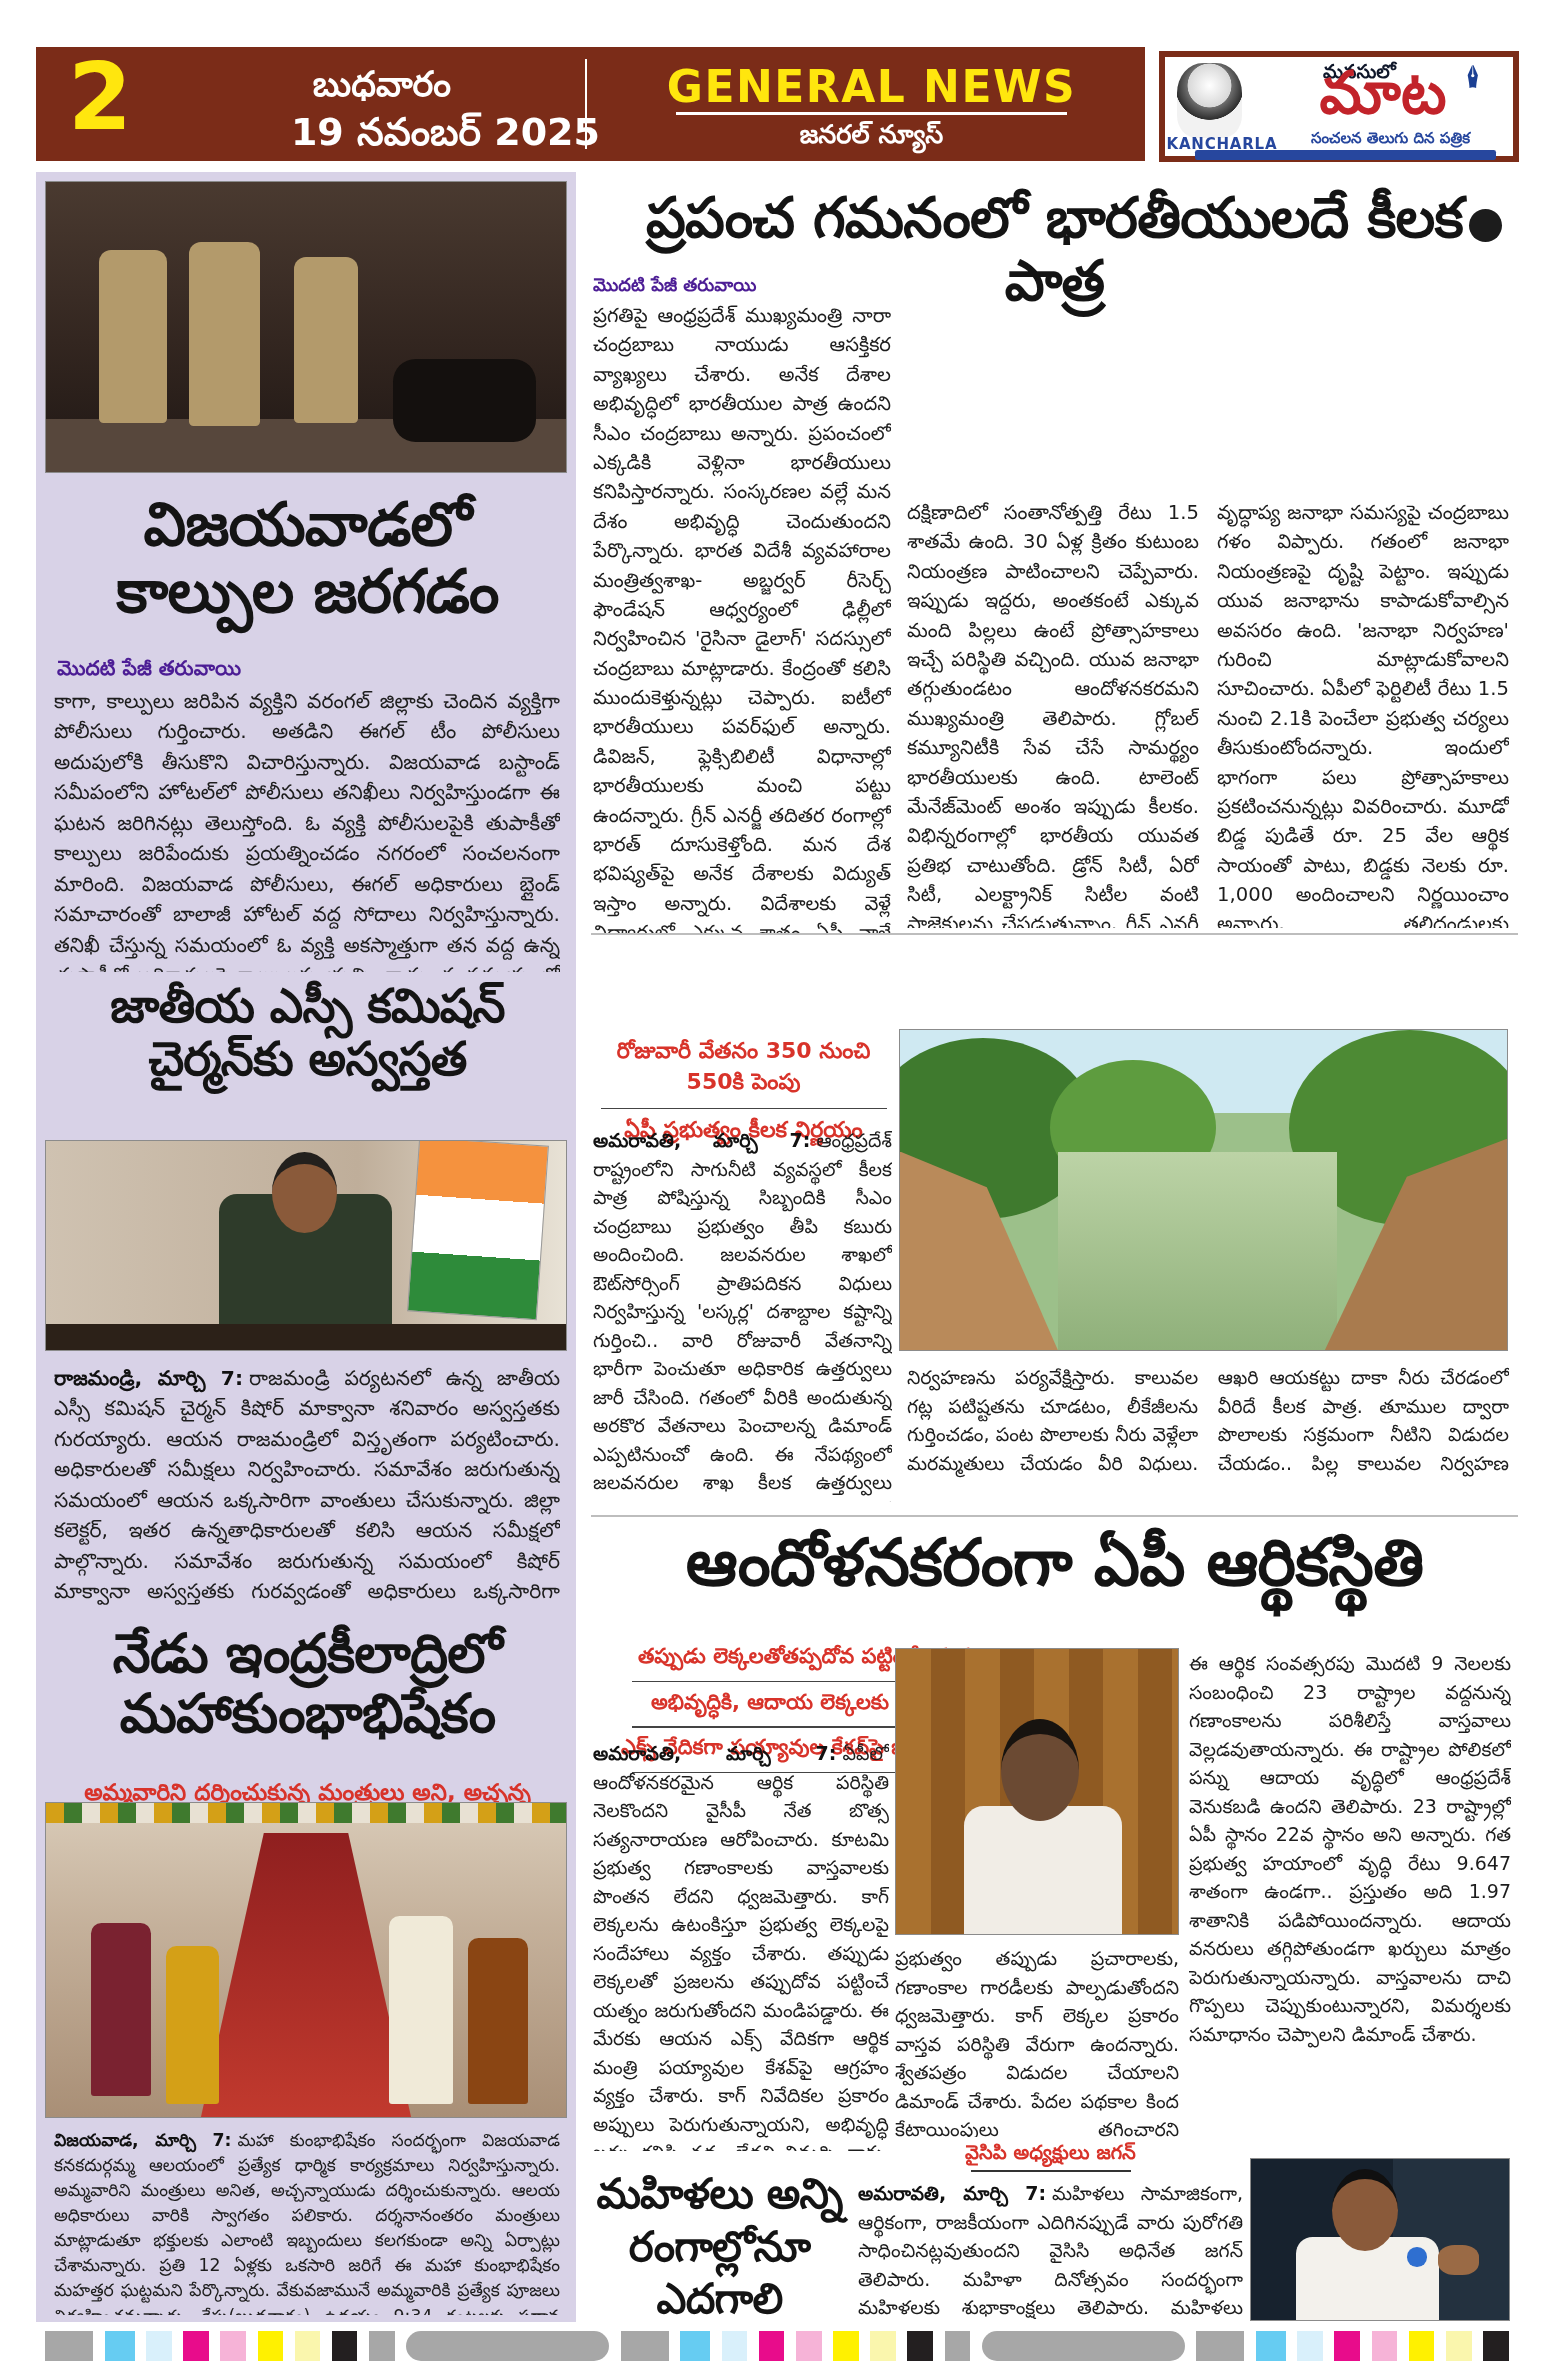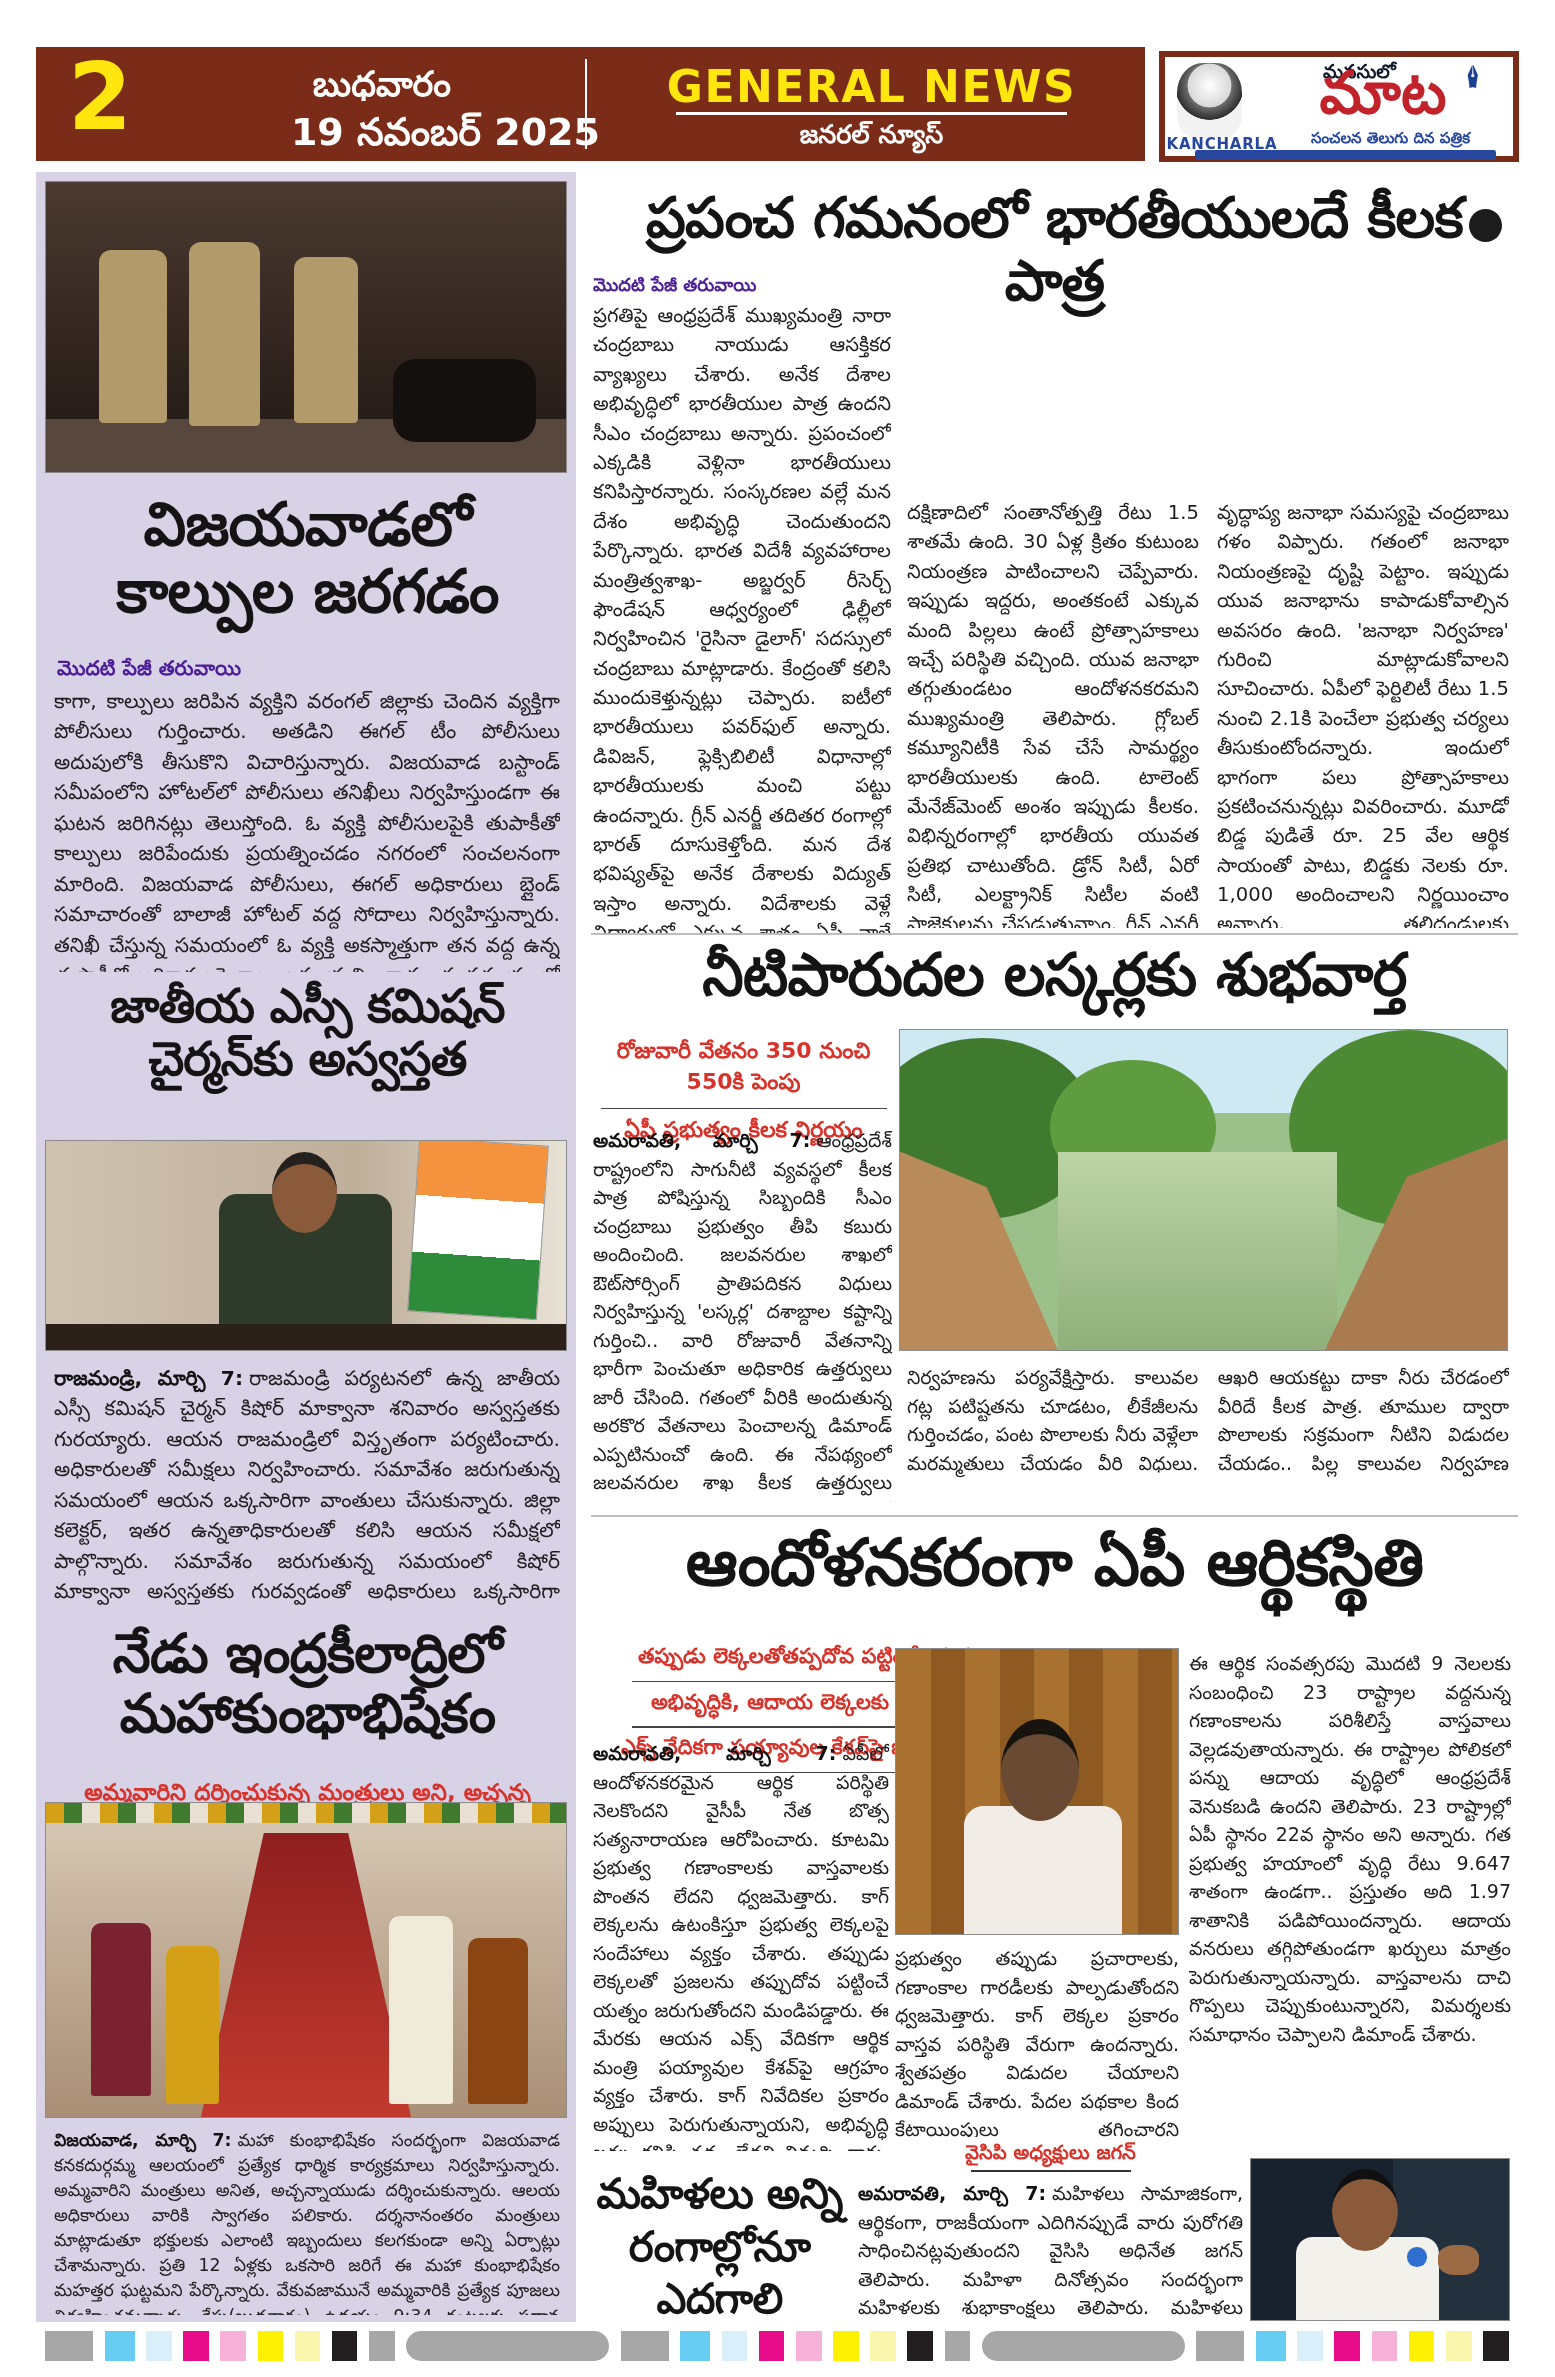--- a/index.html
+++ b/index.html
@@ -169,21 +169,20 @@
   </div>
 
   <div class="headline headlineA">ప్రపంచ గమనంలో భారతీయులదే కీలక పాత్ర</div>
   <div class="red-tag" style="position:absolute;left:593px;top:274px;font-size:18px;">మొదటి పేజీ తరువాయి</div>
   <div class="stage-dot"></div>
   <div class="colA1 body-txt">ప్రగతిపై ఆంధ్రప్రదేశ్ ముఖ్యమంత్రి నారా చంద్రబాబు నాయుడు ఆసక్తికర వ్యాఖ్యలు చేశారు. అనేక దేశాల అభివృద్ధిలో భారతీయుల పాత్ర ఉందని సీఎం చంద్రబాబు అన్నారు. ప్రపంచంలో ఎక్కడికి వెళ్లినా భారతీయులు కనిపిస్తారన్నారు. సంస్కరణల వల్లే మన దేశం అభివృద్ధి చెందుతుందని పేర్కొన్నారు. భారత విదేశీ వ్యవహారాల మంత్రిత్వశాఖ- అబ్జర్వర్ రీసెర్చ్ ఫౌండేషన్ ఆధ్వర్యంలో ఢిల్లీలో నిర్వహించిన 'రైసినా డైలాగ్' సదస్సులో చంద్రబాబు మాట్లాడారు. కేంద్రంతో కలిసి ముందుకెళ్తున్నట్లు చెప్పారు. ఐటీలో భారతీయులు పవర్‌ఫుల్ అన్నారు. డివిజన్, ఫ్లెక్సిబిలిటీ విధానాల్లో భారతీయులకు మంచి పట్టు ఉందన్నారు. గ్రీన్ ఎనర్జీ తదితర రంగాల్లో భారత్ దూసుకెళ్తోంది. మన దేశ భవిష్యత్‌పై అనేక దేశాలకు విద్యుత్ ఇస్తాం అన్నారు. విదేశాలకు వెళ్లే విద్యార్థుల్లో ఎక్కువ శాతం ఏపీ వాళ్లే ఉన్నారు. ప్రస్తుతం అనేక దేశాల్లో వృద్ధులు పెరుగుతున్నారు.</div>
   <div class="colA2 body-txt">దక్షిణాదిలో సంతానోత్పత్తి రేటు 1.5 శాతమే ఉంది. 30 ఏళ్ల క్రితం కుటుంబ నియంత్రణ పాటించాలని చెప్పేవారు. ఇప్పుడు ఇద్దరు, అంతకంటే ఎక్కువ మంది పిల్లలు ఉంటే ప్రోత్సాహకాలు ఇచ్చే పరిస్థితి వచ్చింది. యువ జనాభా తగ్గుతుండటం ఆందోళనకరమని ముఖ్యమంత్రి తెలిపారు. గ్లోబల్ కమ్యూనిటీకి సేవ చేసే సామర్థ్యం భారతీయులకు ఉంది. టాలెంట్ మేనేజ్‌మెంట్ అంశం ఇప్పుడు కీలకం. విభిన్నరంగాల్లో భారతీయ యువత ప్రతిభ చాటుతోంది. డ్రోన్ సిటీ, ఏరో సిటీ, ఎలక్ట్రానిక్ సిటీల వంటి ప్రాజెక్టులను చేపడుతున్నాం. గ్రీన్ ఎనర్జీ రంగంలో ఏపీ దూసుకెళ్తోంది. జనాభా విధానం నుంచి పని విధానం వరకు అన్నింటా మార్పు అవసరమన్నారు. దేశ ఎదుగుదలకు యువతే పెద్ద బలమన్నారు.</div>
   <div class="colA3 body-txt">వృద్ధాప్య జనాభా సమస్యపై చంద్రబాబు గళం విప్పారు. గతంలో జనాభా నియంత్రణపై దృష్టి పెట్టాం. ఇప్పుడు యువ జనాభాను కాపాడుకోవాల్సిన అవసరం ఉంది. 'జనాభా నిర్వహణ' గురించి మాట్లాడుకోవాలని సూచించారు. ఏపీలో ఫెర్టిలిటీ రేటు 1.5 నుంచి 2.1కి పెంచేలా ప్రభుత్వ చర్యలు తీసుకుంటోందన్నారు. ఇందులో భాగంగా పలు ప్రోత్సాహకాలు ప్రకటించనున్నట్లు వివరించారు. మూడో బిడ్డ పుడితే రూ. 25 వేల ఆర్థిక సాయంతో పాటు, బిడ్డకు నెలకు రూ. 1,000 అందించాలని నిర్ణయించాం అన్నారు. తల్లిదండ్రులకు ప్రోత్సాహకాలు అందించే ప్రొగ్రామ్‌లను చేపడతామని వెల్లడించారు. గతంలో ఆరోగ్యశ్రీ వంటి పథకాలు ప్రవేశపెట్టామని గుర్తు చేశారు. దేశ ఎదుగుదలకు 'పాలన' అంశం కీలకమన్నారు.</div>
   <div class="rule-h" style="left:591px;top:933px;width:927px;"></div>
 
-  <div class="headline headlineB">నీటిపారుదల లస్కర్లకు శుభవార్త</div>
   <div class="subB-wrap">
     <div class="red-sub">రోజువారీ వేతనం 350 నుంచి 550కి పెంపు</div>
     <div class="sub-rule" style="width:286px;"></div>
     <div class="red-sub">ఏపీ ప్రభుత్వం కీలక నిర్ణయం</div>
   </div>
   <div class="bodyB-left body-txt">
     <span class="dateline">అమరావతి, మార్చి 7:</span><span>ఆంధ్రప్రదేశ్ రాష్ట్రంలోని సాగునీటి వ్యవస్థలో కీలక పాత్ర పోషిస్తున్న సిబ్బందికి సీఎం చంద్రబాబు ప్రభుత్వం తీపి కబురు అందించింది. జలవనరుల శాఖలో ఔట్‌సోర్సింగ్ ప్రాతిపదికన విధులు నిర్వహిస్తున్న 'లస్కర్ల' దశాబ్దాల కష్టాన్ని గుర్తించి.. వారి రోజువారీ వేతనాన్ని భారీగా పెంచుతూ అధికారిక ఉత్తర్వులు జారీ చేసింది. గతంలో వీరికి అందుతున్న అరకొర వేతనాలు పెంచాలన్న డిమాండ్ ఎప్పటినుంచో ఉంది. ఈ నేపథ్యంలో జలవనరుల శాఖ కీలక ఉత్తర్వులు వెల్లడించింది. ప్రభుత్వ తాజా ఉత్తర్వులతో క్షేత్రస్థాయి సిబ్బందికి ప్రయోజనం చేకూరనుంది. ప్రస్తుత జీఓ ప్రకారం.. ఇప్పటివరకు వెళ్తున్న రోజువారీ వేతనం రూ.350 నుంచి రూ.550కి పెరిగింది. అంటే ప్రతి రోజూ రూ.200 అదనంగా లభి చేయనుంది. నెలకు సగటున లెక్కిస్తే.. ఒక్కో కార్మికుడికి సుమారు రూ.6,000 వరకు అదనపు వేతనం లభించనుంది. పెరిగిన జీవన వ్యయం, నిత్యావసర ధరల నేపథ్యంలో ఈ పెంపు ఎంతో ఊరట కలిగిస్తుందని ప్రభుత్వం పేర్కొంది. దీనిపై లస్కర్లు హర్షం వ్యక్తం చేస్తున్నారు.</span>
   </div>
   <div class="photo photoB">
     <div class="pb-tree" style="left:-30px;top:7.5px;width:226px;height:181px;background:#3f7a2e;"></div>

